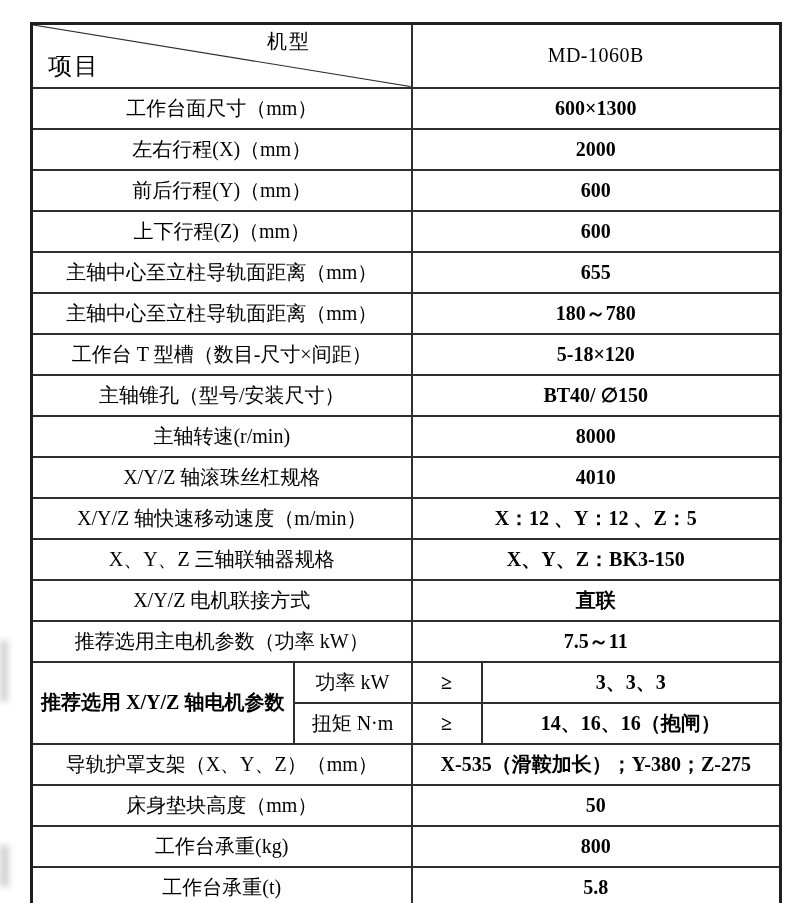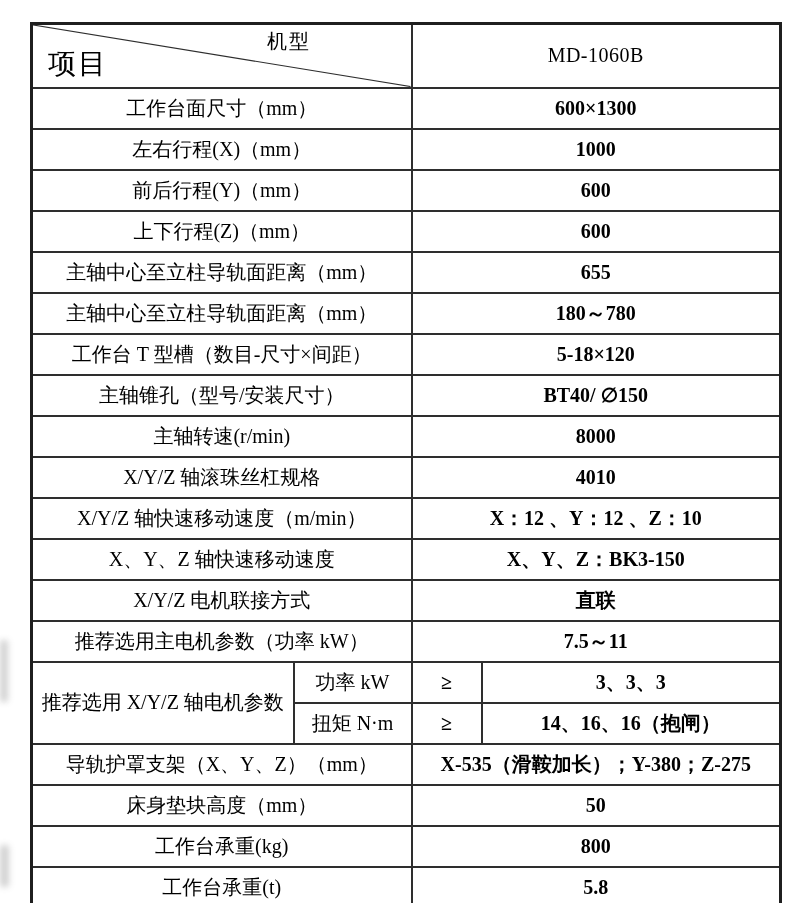--- a/index.html
+++ b/index.html
@@ -40,27 +40,27 @@
   tr.data-row { height: 41px; }
 
   td.diag-cell { position: relative; padding: 0; margin-top: 24px; }
   .diag-svg { position: absolute; left: 0; top: 0; width: 100%; height: 100%; display: block; }
   .diag-top-label {
     position: absolute; top: 5px; left: 62%;
     font-size: 20px; letter-spacing: 2px;
   }
   .diag-bottom-label {
     position: absolute; bottom: 6px; left: 15px;
-    font-size: 28px; letter-spacing: 2px;
+    font-size: 24px; letter-spacing: 2px;
   }
   td.model-cell { font-weight: normal; font-size: 22px; letter-spacing: .5px; }
 
   td.spec-label { font-weight: normal; }
   td.spec-value { font-weight: bold; margin-left: 40px; }
-  td.group-label { font-weight: normal; }
+  td.group-label { font-weight: bold; }
   td.sub-param { font-weight: normal; }
   td.op-cell { font-weight: 600; font-size: 22px; }
 </style>
 </head>
 <body>
 
 <div class="page">
   <div class="smudge smudge-a"></div>
   <div class="smudge smudge-b"></div>
 
@@ -83,21 +83,21 @@
       </td>
       <td class="model-cell" colspan="2">MD-1060B</td>
     </tr>
 
     <tr class="data-row">
       <td class="spec-label" colspan="2">工作台面尺寸（mm）</td>
       <td class="spec-value" colspan="2">600×1300</td>
     </tr>
     <tr class="data-row">
       <td class="spec-label" colspan="2">左右行程(X)（mm）</td>
-      <td class="spec-value" colspan="2">1000</td>
+      <td class="spec-value" colspan="2">2000</td>
     </tr>
     <tr class="data-row">
       <td class="spec-label" colspan="2">前后行程(Y)（mm）</td>
       <td class="spec-value" colspan="2">600</td>
     </tr>
     <tr class="data-row">
       <td class="spec-label" colspan="2">上下行程(Z)（mm）</td>
       <td class="spec-value" colspan="2">600</td>
     </tr>
     <tr class="data-row">
@@ -119,24 +119,24 @@
     <tr class="data-row">
       <td class="spec-label" colspan="2">主轴转速(r/min)</td>
       <td class="spec-value" colspan="2">8000</td>
     </tr>
     <tr class="data-row">
       <td class="spec-label" colspan="2">X/Y/Z 轴滚珠丝杠规格</td>
       <td class="spec-value" colspan="2">4010</td>
     </tr>
     <tr class="data-row">
       <td class="spec-label" colspan="2">X/Y/Z 轴快速移动速度（m/min）</td>
-      <td class="spec-value" colspan="2">X：12 、Y：12 、Z：10</td>
+      <td class="spec-value" colspan="2">X：12 、Y：12 、Z：5</td>
     </tr>
     <tr class="data-row">
-      <td class="spec-label" colspan="2">X、Y、Z 轴快速移动速度</td>
+      <td class="spec-label" colspan="2">X、Y、Z 三轴联轴器规格</td>
       <td class="spec-value" colspan="2">X、Y、Z：BK3-150</td>
     </tr>
     <tr class="data-row">
       <td class="spec-label" colspan="2">X/Y/Z 电机联接方式</td>
       <td class="spec-value" colspan="2">直联</td>
     </tr>
     <tr class="data-row">
       <td class="spec-label" colspan="2">推荐选用主电机参数（功率 kW）</td>
       <td class="spec-value" colspan="2">7.5～11</td>
     </tr>

